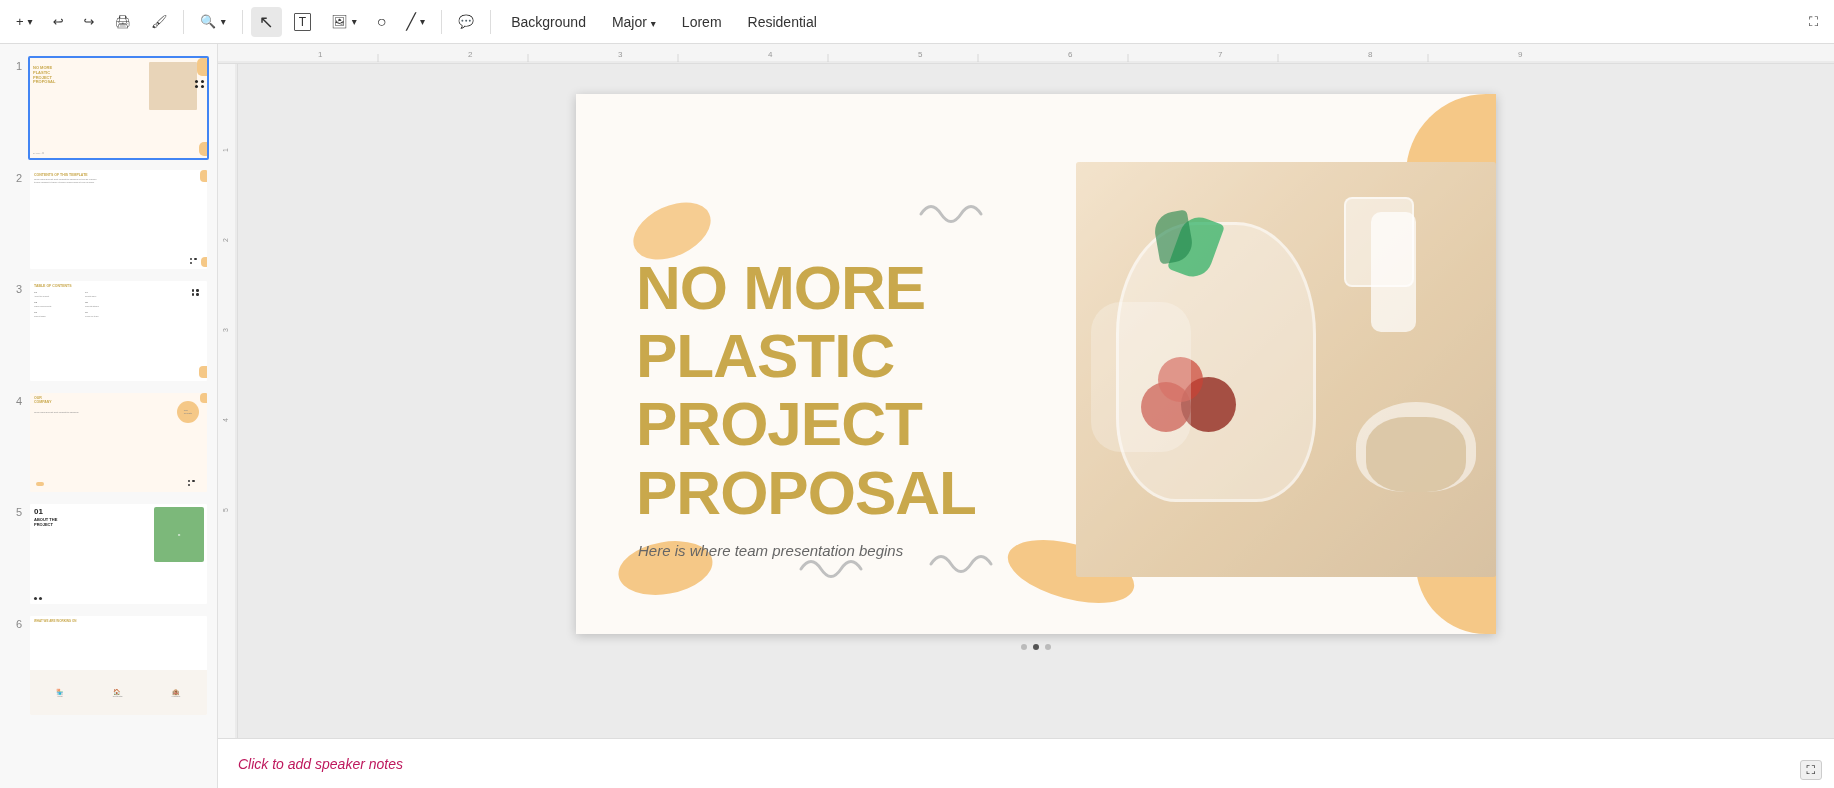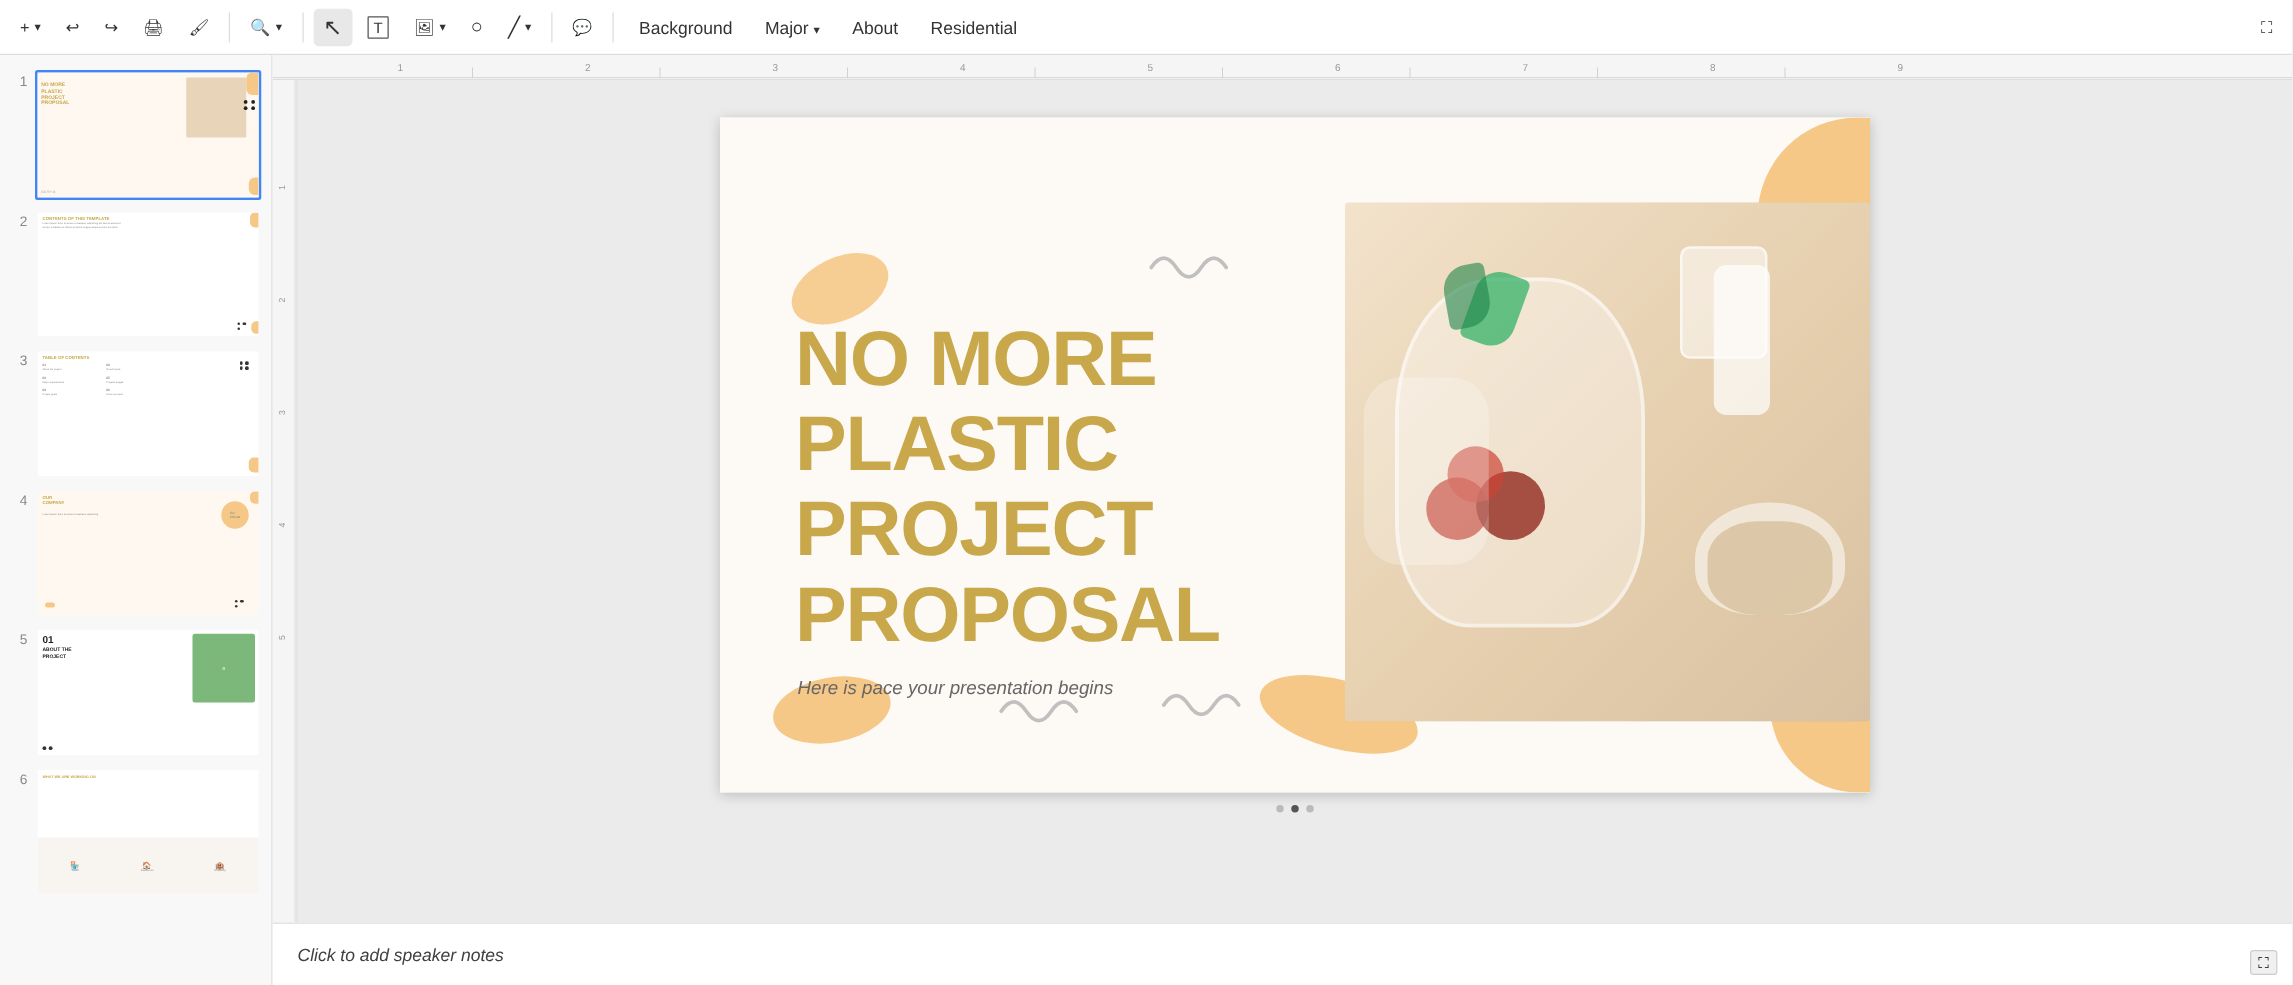--- a/index.html
+++ b/index.html
@@ -242,21 +242,21 @@
   </button>
 
   <div class="toolbar-separator"></div>
 
   <div class="toolbar-nav">
     <span class="toolbar-nav-item">Background</span>
     <span class="toolbar-nav-item">
       <span>Major</span>
       <span style="font-size:10px;">▾</span>
     </span>
-    <span class="toolbar-nav-item">About</span>
+    <span class="toolbar-nav-item">Lorem</span>
     <span class="toolbar-nav-item">Residential</span>
   </div>
 
   <div class="toolbar-right">
     <button class="toolbar-btn">
       <span>⛶</span>
     </button>
   </div>
 </div>
 
@@ -513,33 +513,33 @@
             <div style="position:absolute;left:15px;top:140px;width:100px;height:150px;background:rgba(255,255,255,0.25);border-radius:30px;"></div>
           </div>
 
           <div class="main-title">
             <div>NO MORE</div>
             <div>PLASTIC</div>
             <div>PROJECT</div>
             <div>PROPOSAL</div>
           </div>
 
-          <div class="main-subtitle">Here is pace your presentation begins</div>
+          <div class="main-subtitle">Here is where team presentation begins</div>
 
         </div>
 
         <div class="dots-indicator">
           <div class="dot"></div>
           <div class="dot active"></div>
           <div class="dot"></div>
         </div>
       </div>
     </div>
 
     <div class="speaker-notes">
-      <span style="color:#404040;font-size:14px;font-style:italic;">Click to add speaker notes</span>
+      <span style="color:#be185d;font-size:14px;font-style:italic;">Click to add speaker notes</span>
     </div>
   </div>
 
   <div style="position:fixed;bottom:8px;right:12px;">
     <button style="background:#f0f0f0;border:1px solid #ccc;border-radius:3px;padding:2px 6px;cursor:pointer;font-size:12px;">⛶</button>
   </div>
 </div>
 
 </body></html>

